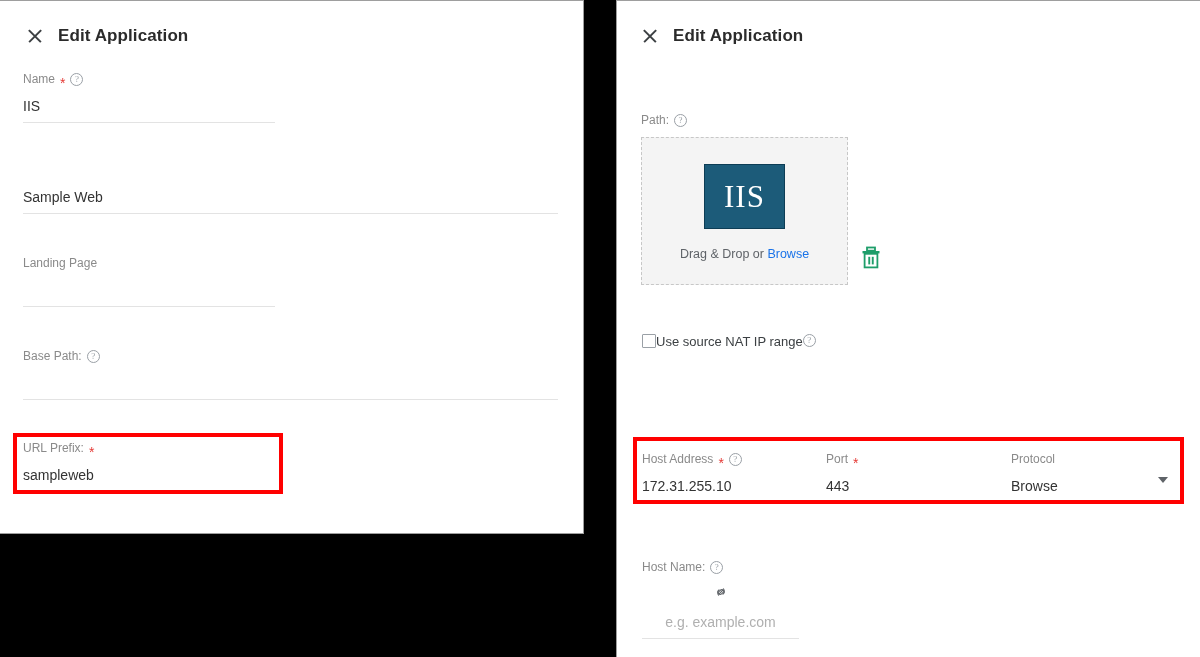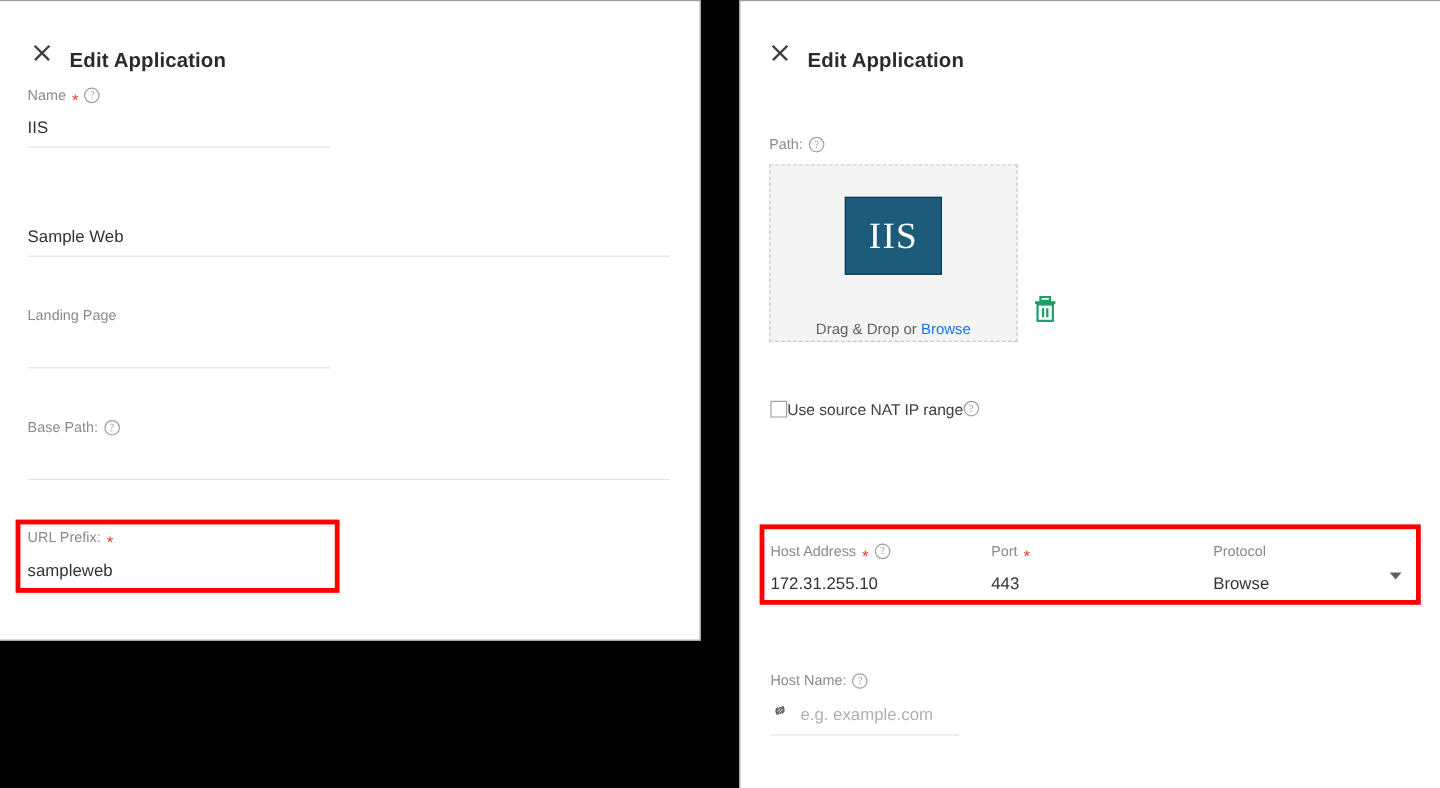--- a/index.html
+++ b/index.html
@@ -36,21 +36,21 @@
     content: ""; position: absolute;
     left: 50%; top: 50%;
     width: 17px; height: 1.6px;
     background: #3c4043;
     transform-origin: center;
   }
   .close-icon::before { transform: translate(-50%,-50%) rotate(45deg); }
   .close-icon::after  { transform: translate(-50%,-50%) rotate(-45deg); }
   .dlg-title {
     font-size: 17px; font-weight: bold; color: #2b2b2b;
-    letter-spacing: .1px; white-space: nowrap; margin-top: 15px;
+    letter-spacing: .1px; white-space: nowrap;
   }
 
   
   .field { position: absolute; }
   .field-label {
     font-size: 12px; color: #8a8a8a; white-space: nowrap;
     display: flex; align-items: flex-end; gap: 5px; line-height: 14px;
   }
   .req { color: #e53935; font-size: 14px; line-height: 10px; position: relative; top: 2px; }
   .help-icon {
@@ -85,21 +85,21 @@
     width: 81px; height: 65px;
     background: #1c5b79;
     border: 1px solid #0d3d55;
     margin-top: 26px;
     display: flex; align-items: center; justify-content: center;
     color: #ffffff;
     font-family: "Liberation Serif", serif;
     font-size: 31px; letter-spacing: 1px;
   }
   .dz-caption {
-    margin-top: 38px;
+    margin-top: 18px;
     font-size: 12.5px; color: #5f6368; white-space: nowrap;
   }
   .dz-browse { color: #1a73e8; cursor: pointer; }
   .trash-icon { position: absolute; cursor: pointer; }
 
   
   .checkbox-row { position: absolute; display: flex; align-items: flex-start; gap: 0; }
   .checkbox {
     width: 14px; height: 14px;
     border: 1.5px solid #9aa0a6; border-radius: 1px;
@@ -250,21 +250,21 @@
       <span class="caret" style="right:8px; top:25px;"></span>
     </div>
 
     <div class="redbox" style="left:16px; top:436px; width:551px; height:67px;"></div>
 
     <div class="field" style="left:25px; top:559px; width:157px;">
       <div class="field-label">
         <span>Host Name:</span>
         <span class="help-icon">?</span>
       </div>
-      <div style="margin-top:10px; display:flex; align-items:center; gap:9px;">
+      <div style="margin-top:10px; display:flex; align-items:center; gap:9px;flex-direction:column;">
         <span>
           <svg width="16" height="16" viewBox="0 0 18 18" fill="none" aria-hidden="true">
             <path d="M7.2 10.8 L10.8 7.2" stroke="#5f6368" stroke-width="1.3" stroke-linecap="round"></path>
             <path d="M6.3 12.6 a2.6 2.6 0 0 1 0 -3.7 l1.8 -1.8 a2.6 2.6 0 0 1 3.7 3.7 l-0.6 0.6" stroke="#5f6368" stroke-width="1.3" stroke-linecap="round"></path>
             <path d="M11.7 5.4 a2.6 2.6 0 0 1 0 3.7 l-1.8 1.8 a2.6 2.6 0 0 1 -3.7 -3.7 l0.6 -0.6" stroke="#5f6368" stroke-width="1.3" stroke-linecap="round"></path>
           </svg>
         </span>
         <span class="field-value placeholder">e.g. example.com</span>
       </div>
       <div class="underline" style="margin-top:7px;"></div>

